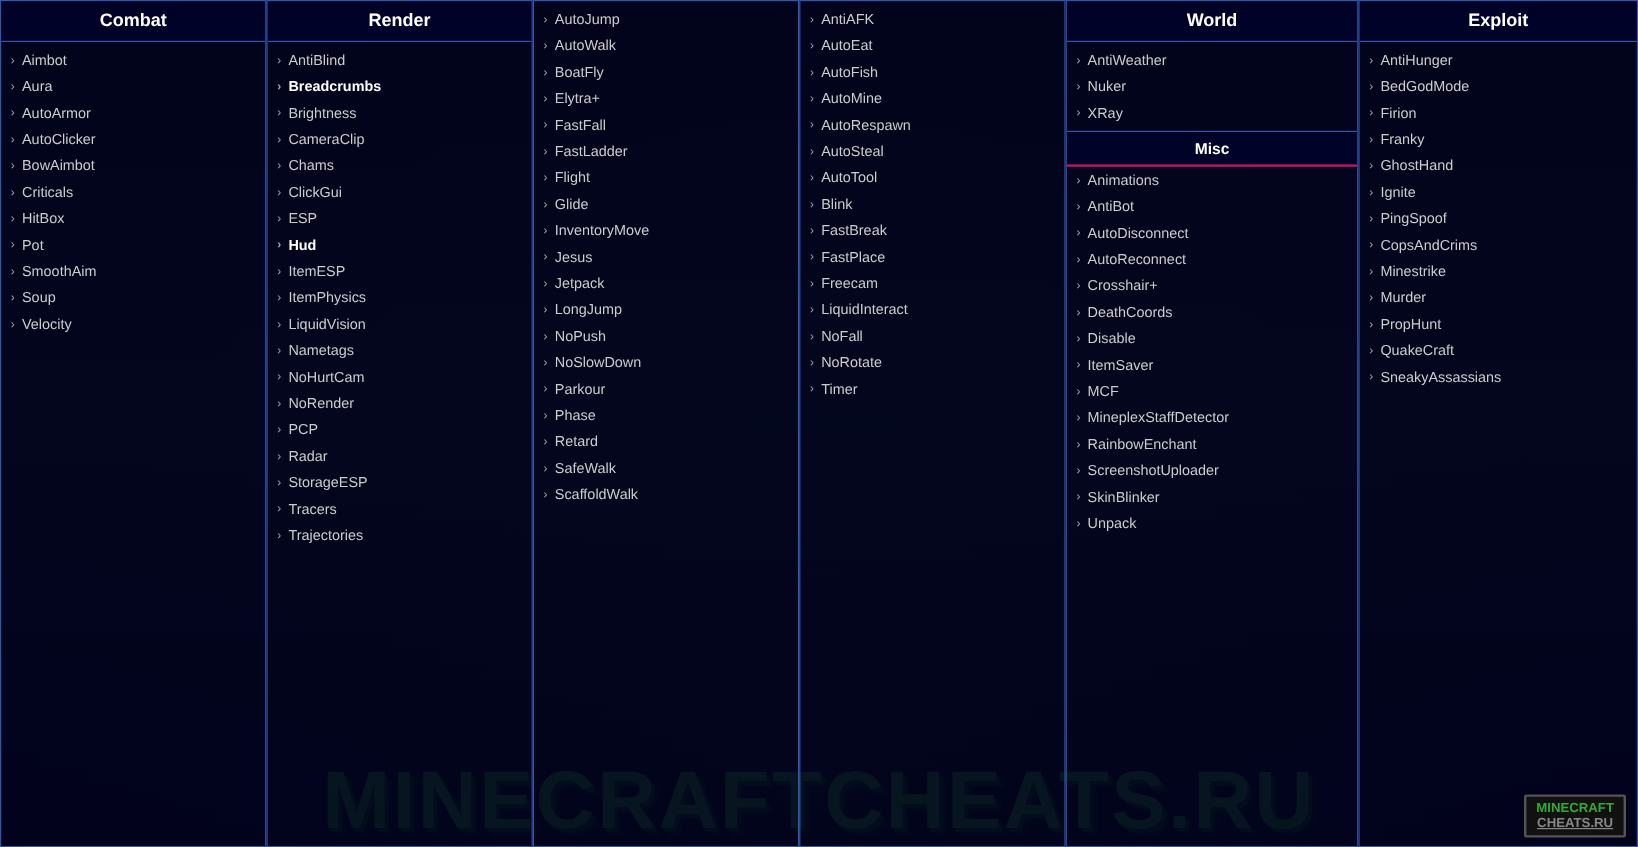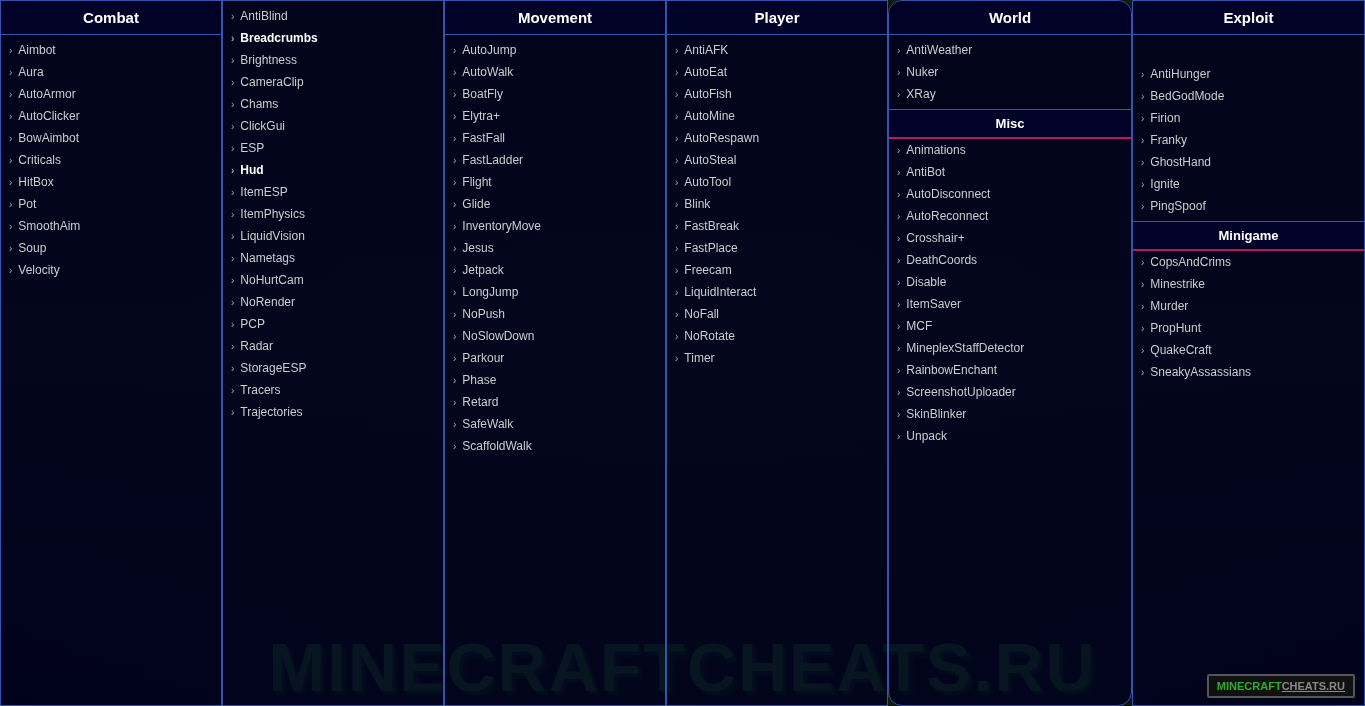--- a/index.html
+++ b/index.html
@@ -114,26 +114,24 @@
       font-weight: bold;
       padding: 6px 4px;
       border-top: 1px solid #3355aa;
       border-bottom: 2px solid #be185d;
       background: rgba(0,0,50,0.5);
       margin-top: 4px;
     }
 
     .column-world {
       flex: 1.1;
-      border-radius: 14px;
     }
 
     .column-exploit {
       flex: 1.05;
-      gap: 24px;
     }
   </style>
 </head>
 <body>
 
 <div class="bg-overlay"></div>
 
 <div class="columns-container">
 
   <div class="column">
@@ -147,20 +145,21 @@
       <div class="item"><span class="item-chevron">›</span>Criticals</div>
       <div class="item"><span class="item-chevron">›</span>HitBox</div>
       <div class="item"><span class="item-chevron">›</span>Pot</div>
       <div class="item"><span class="item-chevron">›</span>SmoothAim</div>
       <div class="item"><span class="item-chevron">›</span>Soup</div>
       <div class="item"><span class="item-chevron">›</span>Velocity</div>
     </div>
   </div>
 
   <div class="column">
+    <div class="column-header">Render</div>
     <div class="column-items">
       <div class="item"><span class="item-chevron">›</span>AntiBlind</div>
       <div class="item active">
           <span class="item-chevron">›</span>
           <strong>Breadcrumbs</strong>
         </div>
       <div class="item"><span class="item-chevron">›</span>Brightness</div>
       <div class="item"><span class="item-chevron">›</span>CameraClip</div>
       <div class="item"><span class="item-chevron">›</span>Chams</div>
       <div class="item"><span class="item-chevron">›</span>ClickGui</div>
@@ -177,21 +176,20 @@
       <div class="item"><span class="item-chevron">›</span>NoRender</div>
       <div class="item"><span class="item-chevron">›</span>PCP</div>
       <div class="item"><span class="item-chevron">›</span>Radar</div>
       <div class="item"><span class="item-chevron">›</span>StorageESP</div>
       <div class="item"><span class="item-chevron">›</span>Tracers</div>
       <div class="item"><span class="item-chevron">›</span>Trajectories</div>
     </div>
   </div>
 
   <div class="column">
-    <div class="column-header">Movement</div>
     <div class="column-items">
       <div class="item"><span class="item-chevron">›</span>AutoJump</div>
       <div class="item"><span class="item-chevron">›</span>AutoWalk</div>
       <div class="item"><span class="item-chevron">›</span>BoatFly</div>
       <div class="item"><span class="item-chevron">›</span>Elytra+</div>
       <div class="item"><span class="item-chevron">›</span>FastFall</div>
       <div class="item"><span class="item-chevron">›</span>FastLadder</div>
       <div class="item"><span class="item-chevron">›</span>Flight</div>
       <div class="item"><span class="item-chevron">›</span>Glide</div>
       <div class="item"><span class="item-chevron">›</span>InventoryMove</div>
@@ -202,21 +200,20 @@
       <div class="item"><span class="item-chevron">›</span>NoSlowDown</div>
       <div class="item"><span class="item-chevron">›</span>Parkour</div>
       <div class="item"><span class="item-chevron">›</span>Phase</div>
       <div class="item"><span class="item-chevron">›</span>Retard</div>
       <div class="item"><span class="item-chevron">›</span>SafeWalk</div>
       <div class="item"><span class="item-chevron">›</span>ScaffoldWalk</div>
     </div>
   </div>
 
   <div class="column">
-    <div class="column-header">Player</div>
     <div class="column-items">
       <div class="item"><span class="item-chevron">›</span>AntiAFK</div>
       <div class="item"><span class="item-chevron">›</span>AutoEat</div>
       <div class="item"><span class="item-chevron">›</span>AutoFish</div>
       <div class="item"><span class="item-chevron">›</span>AutoMine</div>
       <div class="item"><span class="item-chevron">›</span>AutoRespawn</div>
       <div class="item"><span class="item-chevron">›</span>AutoSteal</div>
       <div class="item"><span class="item-chevron">›</span>AutoTool</div>
       <div class="item"><span class="item-chevron">›</span>Blink</div>
       <div class="item"><span class="item-chevron">›</span>FastBreak</div>
@@ -256,33 +253,32 @@
   <div class="column column-exploit">
     <div class="column-header">Exploit</div>
     <div class="column-items">
       <div class="item"><span class="item-chevron">›</span>AntiHunger</div>
       <div class="item"><span class="item-chevron">›</span>BedGodMode</div>
       <div class="item"><span class="item-chevron">›</span>Firion</div>
       <div class="item"><span class="item-chevron">›</span>Franky</div>
       <div class="item"><span class="item-chevron">›</span>GhostHand</div>
       <div class="item"><span class="item-chevron">›</span>Ignite</div>
       <div class="item"><span class="item-chevron">›</span>PingSpoof</div>
-      <div class="sub-header">Minigame</div>
       <div class="item"><span class="item-chevron">›</span>CopsAndCrims</div>
       <div class="item"><span class="item-chevron">›</span>Minestrike</div>
       <div class="item"><span class="item-chevron">›</span>Murder</div>
       <div class="item"><span class="item-chevron">›</span>PropHunt</div>
       <div class="item"><span class="item-chevron">›</span>QuakeCraft</div>
       <div class="item"><span class="item-chevron">›</span>SneakyAssassians</div>
     </div>
   </div>
 </div>
 
 <div class="minecraft-text">
   <span style="letter-spacing:2px; font-size:68px; font-weight:900; color:#2d9e2d; text-shadow: 3px 3px 0 #1a5a1a, 6px 6px 0 #0d3a0d;">MINECRAFTCHEATS.RU</span>
 </div>
 
 <div class="watermark">
-  <div style="display:flex;flex-direction:row;align-items:center;background:#111;border:2px solid #555;padding:4px 8px;border-radius:2px;">
+  <div style="display:flex;flex-direction:column;align-items:center;background:#111;border:2px solid #555;padding:4px 8px;border-radius:2px;">
     <span style="font-size:11px;color:#3a3;font-weight:bold;">MINECRAFT</span>
     <span style="font-size:11px;color:#888;font-weight:bold;text-decoration:underline;">CHEATS.RU</span>
   </div>
 </div>
 
 </body></html>

